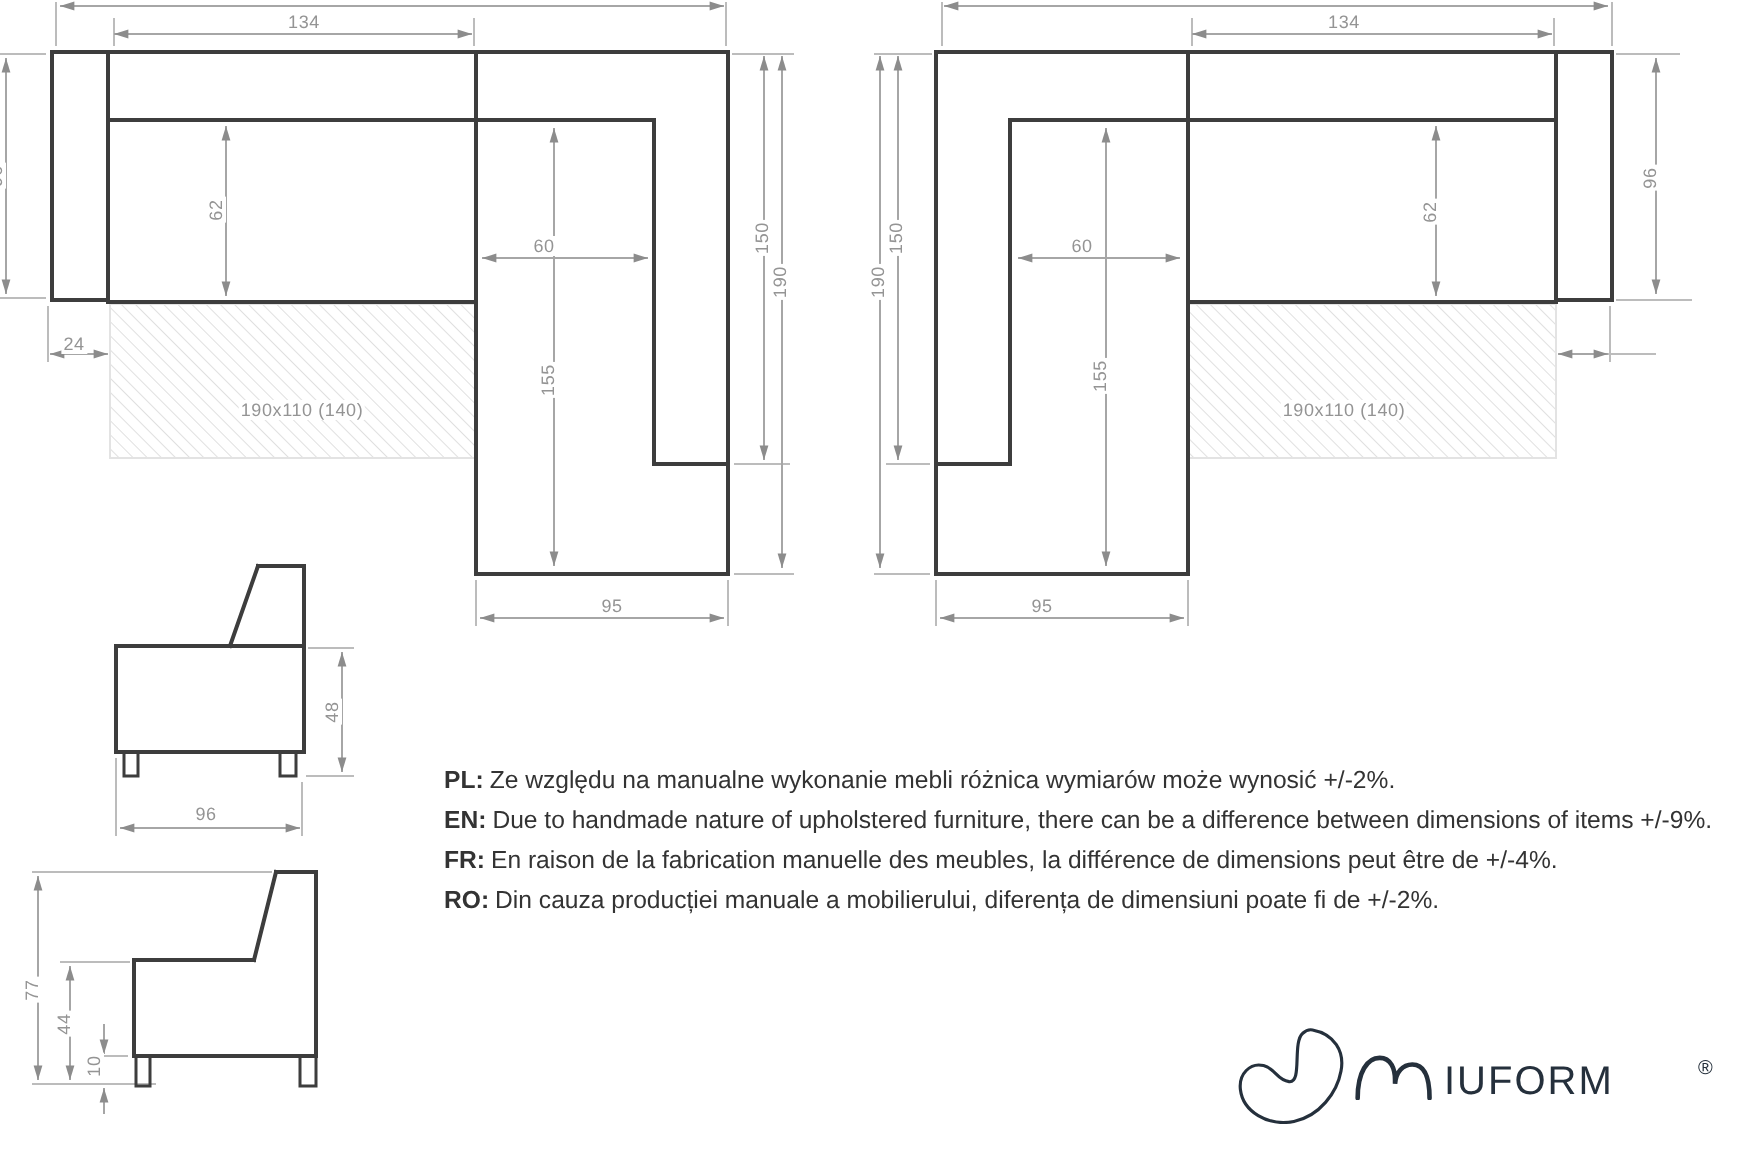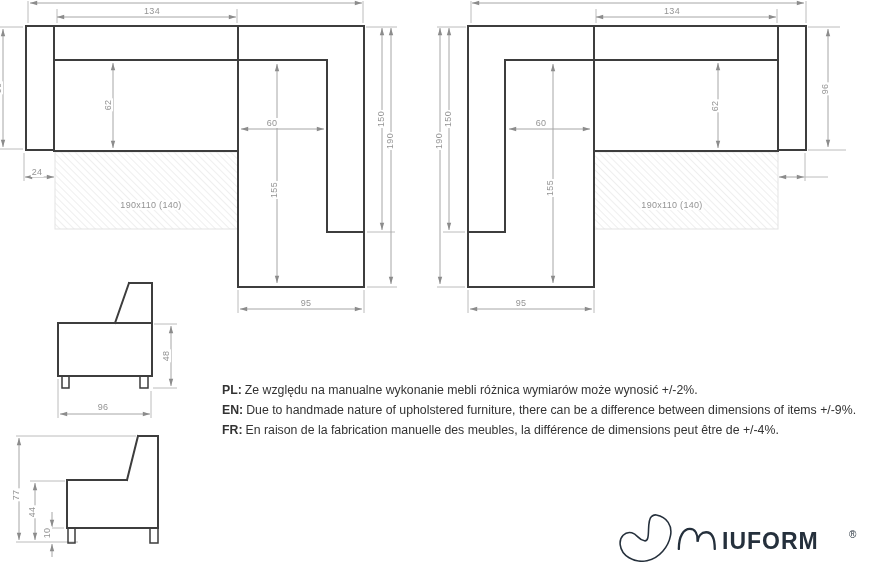--- a/index.html
+++ b/index.html
@@ -10,21 +10,21 @@
   .dim{position:absolute;font-family:"Liberation Sans",sans-serif;font-size:9px;
        color:#949494;background:#ffffff;padding:0 1px;white-space:nowrap;
        letter-spacing:.3px;transform:translate(-50%,-50%);line-height:10px;}
   .dim.rot{transform:translate(-50%,-50%) rotate(-90deg);}
   .notes{position:absolute;left:222px;top:380px;width:648px;color:#333333;
          font-size:12.3px;line-height:20px;}
   .note-prefix{font-weight:700;margin-right:3px;}
   .logo{position:absolute;left:598px;top:500px;width:270px;height:72px;color:#25303c;}
   .logo .bean{position:absolute;left:20px;top:13px;}
   .logo .mglyph{position:absolute;left:78px;top:27px;}
-  .logo .word{position:absolute;left:124px;top:26px;font-size:23px;font-weight:700;
+  .logo .word{position:absolute;left:124px;top:26px;font-size:20px;font-weight:400;
               letter-spacing:1px;line-height:30px;white-space:nowrap;}
   .logo .reg{position:absolute;left:251px;top:29px;font-size:10px;font-weight:400;}
 </style>
 </head>
 <body>
 
 <div id="stage">
 
   <svg class="draw" width="870" height="580" viewBox="0 0 870 580">
     <defs>
@@ -129,20 +129,23 @@
   <div class="notes">
     <div class="note-line">
       <span class="note-prefix">PL:</span><span>Ze względu na manualne wykonanie mebli różnica wymiarów może wynosić +/-2%.</span>
     </div>
     <div class="note-line">
       <span class="note-prefix">EN:</span><span>Due to handmade nature of upholstered furniture, there can be a difference between dimensions of items +/-9%.</span>
     </div>
     <div class="note-line">
       <span class="note-prefix">FR:</span><span>En raison de la fabrication manuelle des meubles, la différence de dimensions peut être de +/-4%.</span>
     </div>
+    <div class="note-line">
+      <span class="note-prefix">RO:</span><span>Din cauza producției manuale a mobilierului, diferența de dimensiuni poate fi de +/-2%.</span>
+    </div>
   </div>
 
   <div class="logo">
     <svg class="bean" width="55" height="49" viewBox="0 0 56 50">
       <path d="M39,2 C50,4 55.5,13 53.5,23 C51.5,34 42.5,46 29.5,48.7
                C16,51.3 3.5,43.5 2.2,32.5 C1.2,24.5 7.2,18.5 14,20.2
                C20,21.7 20.8,27.6 27,28.4 C34,29.3 28.5,8.5 34,3.7
                C35.6,2.2 37,1.6 39,2 Z" fill="none" stroke="#25303c" stroke-width="1.6"></path>
     </svg>
     <svg class="mglyph" width="44" height="23" viewBox="0 0 44 24">

